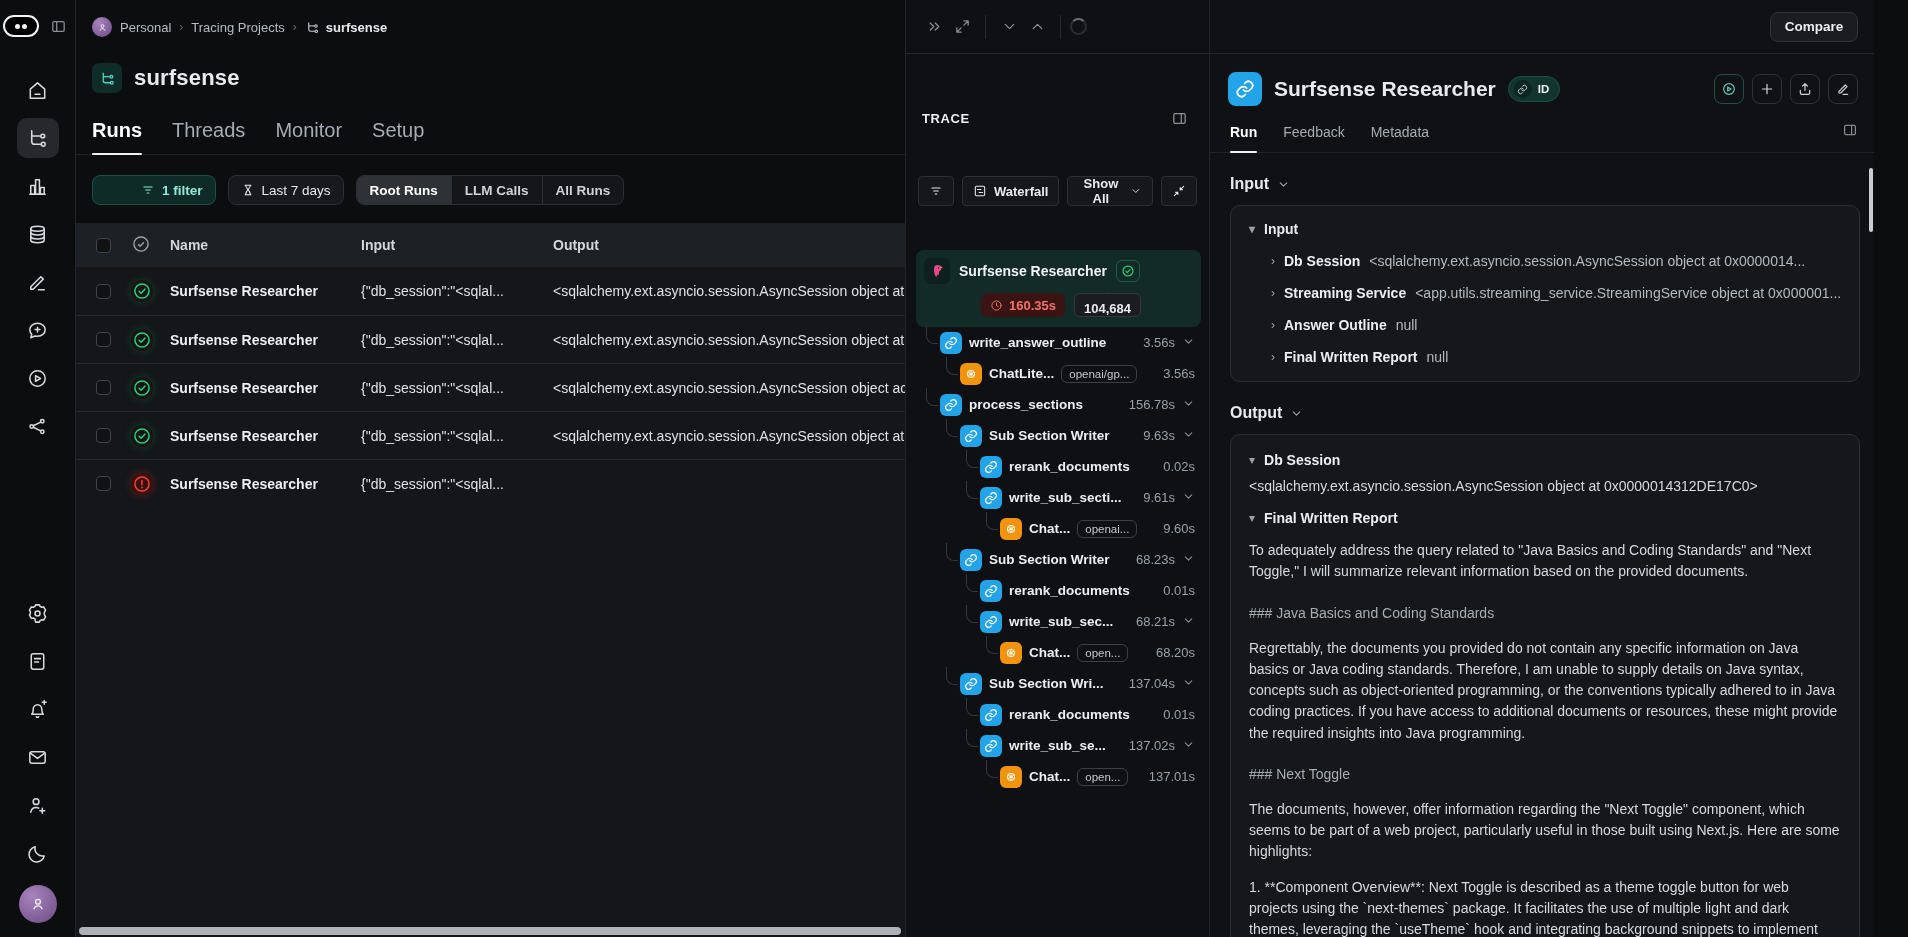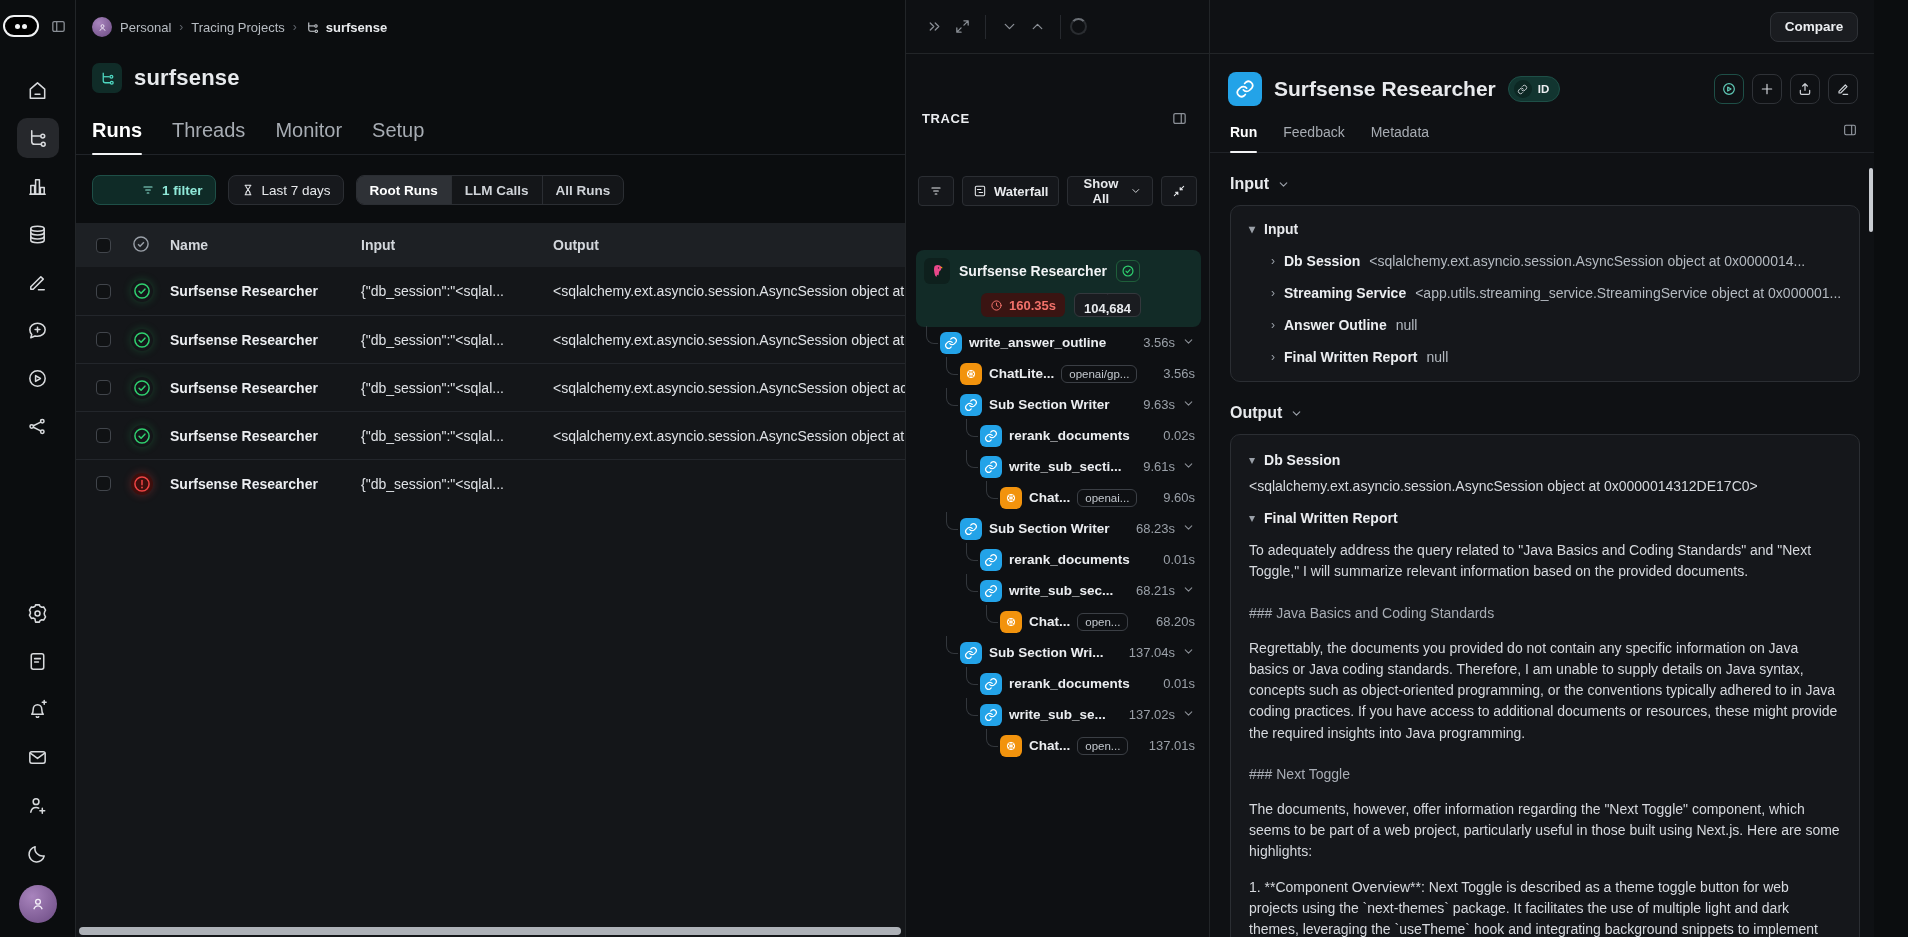--- a/index.html
+++ b/index.html
@@ -555,20 +555,37 @@
                   <path d="M12 5.7v12.6M6.5 8.9l11 6.2M6.5 15.1l11-6.2"></path>
                 </g>
               </svg>
     </span>
     <span class="tname">ChatLite...</span>
     <span class="model-pill">openai/gp...</span>
     <span class="ttime">3.56s</span>
 
   </div>
 
+  <div class="trow" style="padding-left: 24px;">
+    <span class="elbow" style="left: 10px;"></span>
+    <span class="nicon icon-chain">
+      <svg viewBox="0 0 24 24">
+                <path d="M10 13a5 5 0 0 0 7.5.5l2.6-2.6a5 5 0 0 0-7-7l-1.5 1.5M14 11a5 5 0 0 0-7.5-.5l-2.6 2.6a5 5 0 0 0 7 7l1.5-1.5" fill="none" stroke="#fff" stroke-width="2.2" stroke-linecap="round"></path>
+              </svg>
+    </span>
+
+    <span class="tname">process_sections</span>
+
+    <span class="ttime">156.78s</span>
+    <span class="tchev">
+      <svg viewBox="0 0 24 24">
+                <path d="M6 9l6 6 6-6"></path>
+              </svg>
+    </span>
+  </div>
 
   <div class="trow" style="padding-left: 44px;">
     <span class="elbow" style="left: 30px;"></span>
     <span class="nicon icon-chain">
       <svg viewBox="0 0 24 24">
                 <path d="M10 13a5 5 0 0 0 7.5.5l2.6-2.6a5 5 0 0 0-7-7l-1.5 1.5M14 11a5 5 0 0 0-7.5-.5l-2.6 2.6a5 5 0 0 0 7 7l1.5-1.5" fill="none" stroke="#fff" stroke-width="2.2" stroke-linecap="round"></path>
               </svg>
     </span>
 
     <span class="tname">Sub Section Writer</span>

